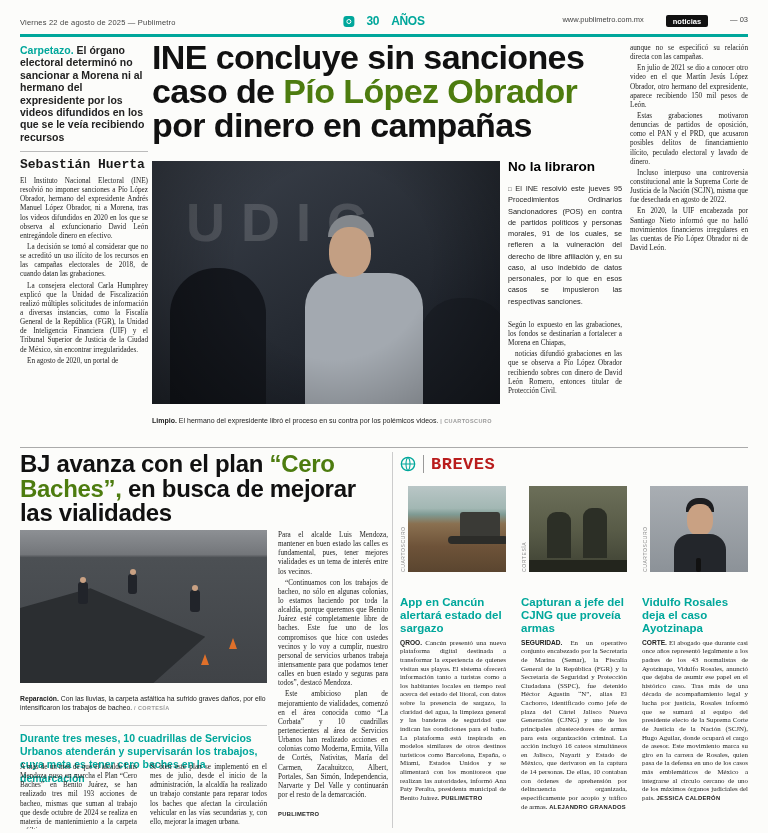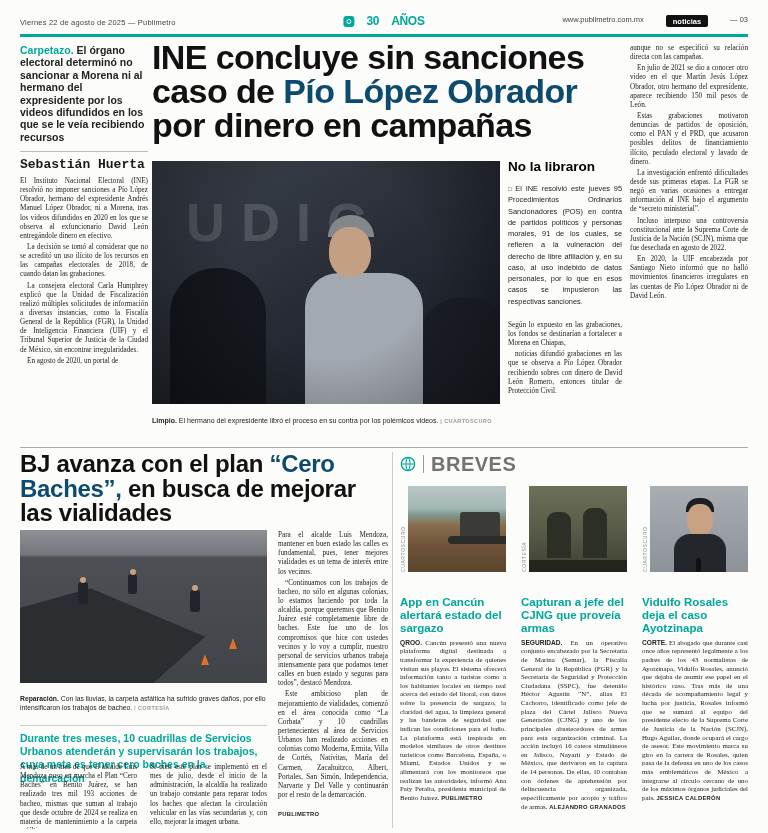--- a/index.html
+++ b/index.html
@@ -27,21 +27,21 @@
 
   
   .leftcol { position:absolute; left:20px; top:44px; width:128px; }
   .deck { font-weight:bold; font-size:10.5px; line-height:1.18; margin:0; color:#222; }
   .kicker { color:#00A79B; }
   .hairline { border-top:1px solid #bbb; margin:8px 0 5px; }
   .byline { font-weight:bold; font-size:13px; margin:0 0 5px;font-family:Liberation Mono, monospace; }
 
   .headline { position:absolute; left:152px; top:40px; width:472px; margin:0;
     font-size:34px; line-height:1.0; font-weight:bold; letter-spacing:-.6px; color:#111; }
-  .hl-accent { color:#0c4a6e; }
+  .hl-accent { color:#4d7c0f; }
 
   .photo-main { position:absolute; left:152px; top:161px; width:348px; height:243px; overflow:hidden;
     background:linear-gradient(150deg,#3c424c 0%,#262b33 55%,#141820 100%); }
   .pm-letters { position:absolute; top:30px; left:34px; font-size:54px; font-weight:bold;
     color:rgba(255,255,255,.15); letter-spacing:16px; }
   .pm-fig-left { position:absolute; left:18px; bottom:-14px; width:96px; height:150px; background:#14171d; border-radius:46px 46px 0 0; }
   .pm-hair { position:absolute; left:50.5%; top:54px; width:46px; height:22px; background:#83878c; border-radius:22px 22px 0 0; }
   .pm-face { position:absolute; left:51%; top:66px; width:42px; height:50px; background:#c39f83; border-radius:45%; }
   .pm-shirt { position:absolute; left:44%; top:112px; width:118px; height:140px; background:#a3a9b0; border-radius:34px 34px 0 0; }
   .pm-fig-right { position:absolute; right:-8px; bottom:-14px; width:88px; height:120px; background:#1a1e25; border-radius:40px 40px 0 0; }
@@ -79,21 +79,21 @@
     font-size:10.5px; line-height:1.28; border-top:1px solid #ccc; padding-top:6px; }
   .bj-colA { position:absolute; left:20px; top:763px; width:117px; height:66px; overflow:hidden; }
   .bj-colB { position:absolute; left:150px; top:763px; width:117px; height:66px; overflow:hidden; }
   .bj-colC { position:absolute; left:278px; top:531px; width:110px; height:298px; overflow:hidden; }
   .signoff { font-weight:bold; font-size:5.8px; letter-spacing:.3px; font-family:"Liberation Sans",sans-serif; }
 
   
   .breves { position:absolute; left:400px; top:450px; width:348px; height:379px; }
   .breves-hdr { display:flex; align-items:center; gap:7px; height:28px; }
   .breves-div { width:1px; height:18px; background:#999; }
-  .breves-title { font-size:20px; font-weight:bold; letter-spacing:.5px; color:#737373; }
+  .breves-title { font-size:17px; font-weight:bold; letter-spacing:.5px; color:#b91c1c;font-family:Liberation Mono, monospace; }
   .brief { position:absolute; top:36px; width:106px; height:341px; overflow:hidden; }
   .brief-1 { left:0; } .brief-2 { left:121px; } .brief-3 { left:242px; }
   .vcredit { position:absolute; left:0; top:0; height:86px; writing-mode:vertical-rl; transform:rotate(180deg);
     font-size:5px; color:#888; letter-spacing:.6px; text-align:left; }
   .brief-photo { margin-left:8px; width:98px; height:86px; position:relative; overflow:hidden; }
   .brief-title { color:#00A79B; font-weight:bold; font-size:11.5px; line-height:1.12; margin:24px 0 4px; }
   .brief-body { font-family:"Liberation Serif",serif; font-size:6.9px; line-height:1.25; text-align:justify; color:#222; margin:0; }
   .brief-lead { font-weight:bold; font-family:"Liberation Sans",sans-serif; font-size:6.6px; }
   
   .b1 { background:linear-gradient(180deg,#b9c6c6 0%,#a2b7b3 26%,#7f9b94 33%,#8a7050 44%,#6e5339 70%,#5a452f 100%); }
@@ -169,21 +169,20 @@
     <div class="bodytext">
       <p>Según lo expuesto en las grabaciones, los fondos se destinarían a fortalecer a Morena en Chiapas,</p>
       <p>noticias difundió grabaciones en las que se observa a Pío López Obrador recibiendo sobres con dinero de David León Romero, entonces titular de Protección Civil.</p>
     </div>
   </aside>
 
   <aside class="rightcol bodytext">
     <p>aunque no se especificó su relación directa con las campañas.</p>
     <p>En julio de 2021 se dio a conocer otro video en el que Martín Jesús López Obrador, otro hermano del expresidente, aparece recibiendo 150 mil pesos de León.</p>
     <p>Estas grabaciones motivaron denuncias de partidos de oposición, como el PAN y el PRD, que acusaron posibles delitos de financiamiento ilícito, peculado electoral y lavado de dinero.</p>
-    <p>La investigación enfrentó dificultades desde sus primeras etapas. La FGR se negó en varias ocasiones a entregar información al INE bajo el argumento de “secreto ministerial”.</p>
     <p>Incluso interpuso una controversia constitucional ante la Suprema Corte de Justicia de la Nación (SCJN), misma que fue desechada en agosto de 2022.</p>
     <p>En 2020, la UIF encabezada por Santiago Nieto informó que no halló movimientos financieros irregulares en las cuentas de Pío López Obrador ni de David León.</p>
   </aside>
 
   <div class="section-rule"></div>
   <div class="vrule"></div>
 
   <h2 class="bj-headline">
     <span>BJ avanza con el plan </span><span class="hl-accent">“Cero Baches”,</span><span> en busca de mejorar las vialidades</span>
   </h2>

